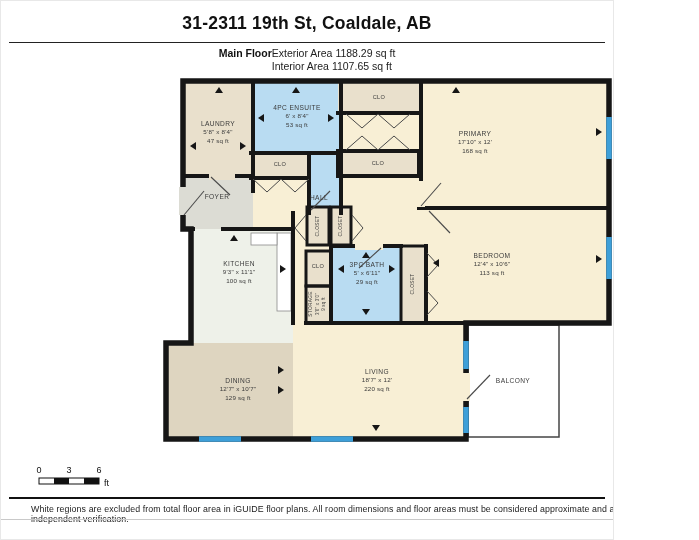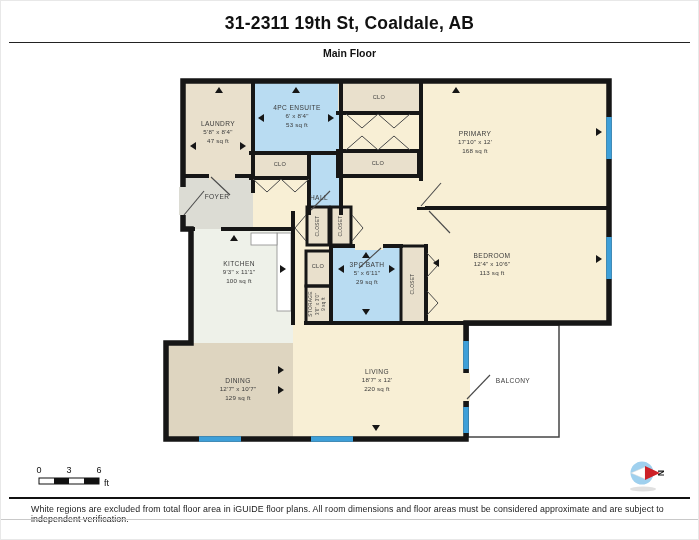--- a/index.html
+++ b/index.html
@@ -1,17 +1,17 @@
 <!DOCTYPE html>
 <html><head>
 <meta charset="utf-8">
 <style>
   html,body{margin:0;padding:0;background:#fff;}
   #screen{
-    position:relative;width:699px;height:540px;background:#ffffff;
+    position:relative;width:614px;height:540px;background:#ffffff;
     font-family:"Liberation Sans",sans-serif;overflow:hidden;
     border:1px solid #e8e8e8;box-sizing:border-box;padding-left:27px;
   }
   .abs{position:absolute;}
   #title{
     left:0;right:0;top:12px;text-align:center;
     font-size:17.5px;font-weight:bold;color:#111;letter-spacing:.2px;
   }
   #title-rule{left:8px;right:8px;top:41px;height:0;border-top:1.8px solid #222;}
   #subheader{left:0;right:0;top:46px;display:flex;justify-content:center;}
@@ -43,20 +43,24 @@
 </head>
 <body>
 
 <div id="screen">
 
   <div id="title" class="abs">31-2311 19th St, Coaldale, AB</div>
   <div id="title-rule" class="abs"></div>
 
   <div id="subheader" class="abs">
     <div id="floor-label">Main Floor</div>
+    <div class="area-lines">
+      <div>Exterior Area 1188.29 sq ft</div>
+      <div>Interior Area 1107.65 sq ft</div>
+    </div>
   </div>
 
   <svg width="699" height="540" viewBox="0 0 699 540">
 
     <path d="M182,80 H608 V322 H465 V438 H165 V342 H190 V228 H182 Z" fill="#f8efd5"></path>
 
     <g>
       <rect x="182" y="80" width="70" height="95" fill="#e9e0cc"></rect>
       <rect x="182" y="175" width="70" height="53" fill="#dcdcd4"></rect>
       <rect x="250" y="80" width="90" height="72" fill="#b9dcf2"></rect>

